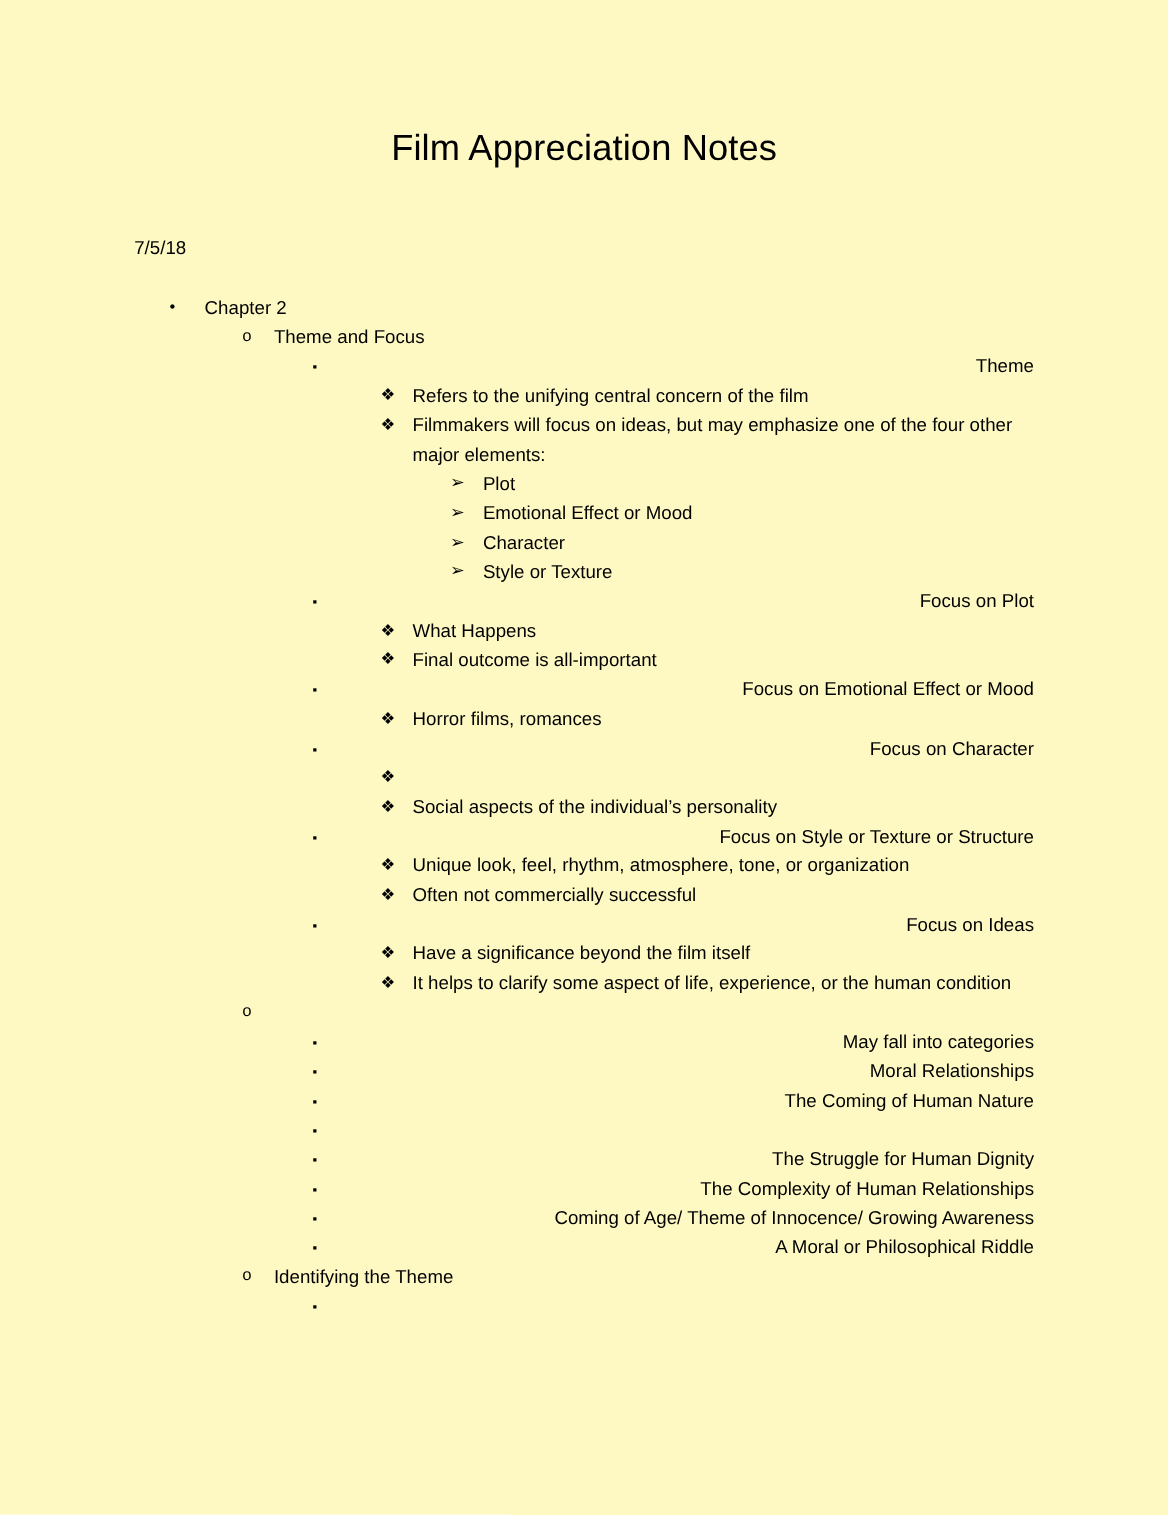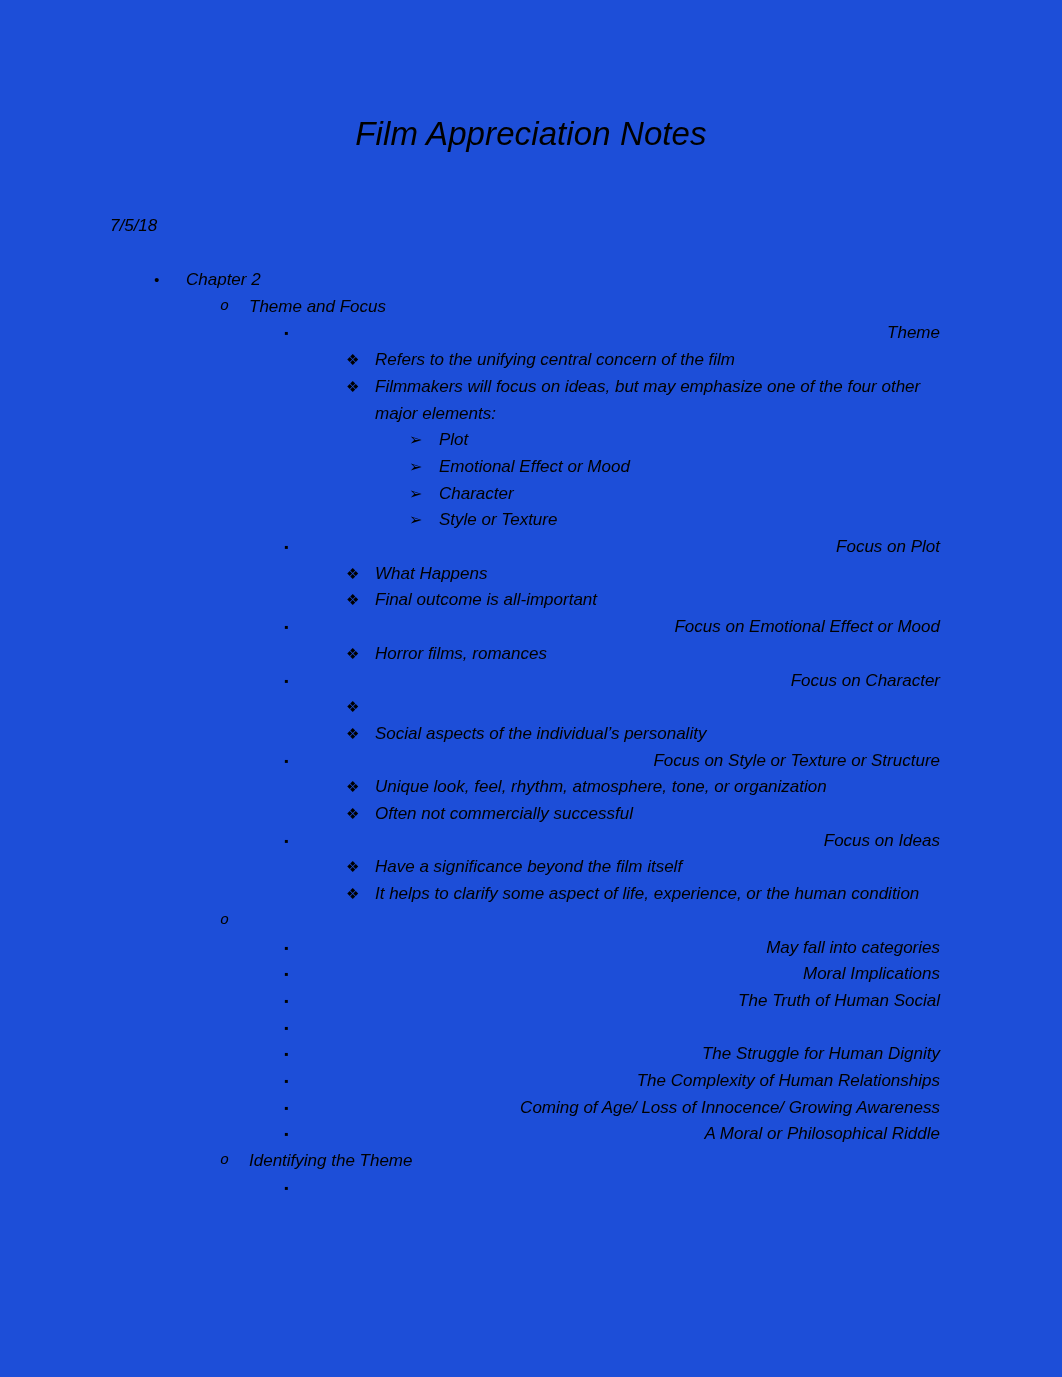--- a/index.html
+++ b/index.html
@@ -10,45 +10,44 @@
   }
   body {
     font-family: "Liberation Sans", "DejaVu Sans", sans-serif;
     color: #000000;
     -webkit-font-smoothing: antialiased;
   }
   .page {
     position: relative;
     width: 1062px;
     height: 1377px;
-    background: #1d4ed8;
+    background: #fef9c3;
     overflow: hidden;
     box-sizing: border-box;
-    font-style: italic;
   }
 
   
   .doc-title {
     position: absolute;
     top: 113px;
     left: 0;
     width: 1062px;
     text-align: center;
     font-size: 33px;
     font-weight: normal;
     line-height: 42px;
     letter-spacing: 0.1px;
     margin: 0;
   }
 
   
   .date-line {
     position: absolute;
     top: 213px;
-    left: 110px;
+    left: 122px;
     font-size: 17px;
     line-height: 26px;
     white-space: nowrap;
   }
 
   
   .outline {
     position: absolute;
     top: 267px;
     left: 0;
@@ -217,40 +216,40 @@
       </div>
       <div class="oitem lvl2">
         <span class="marker">o</span>
       </div>
       <div class="oitem lvl3">
         <span class="marker">▪</span>
         <span class="otext">May fall into categories</span>
       </div>
       <div class="oitem lvl3">
         <span class="marker">▪</span>
-        <span class="otext">Moral Implications</span>
-      </div>
-      <div class="oitem lvl3">
-        <span class="marker">▪</span>
-        <span class="otext">The Truth of Human Social</span>
+        <span class="otext">Moral Relationships</span>
+      </div>
+      <div class="oitem lvl3">
+        <span class="marker">▪</span>
+        <span class="otext">The Coming of Human Nature</span>
       </div>
       <div class="oitem lvl3">
         <span class="marker">▪</span>
       </div>
       <div class="oitem lvl3">
         <span class="marker">▪</span>
         <span class="otext">The Struggle for Human Dignity</span>
       </div>
       <div class="oitem lvl3">
         <span class="marker">▪</span>
         <span class="otext">The Complexity of Human Relationships</span>
       </div>
       <div class="oitem lvl3">
         <span class="marker">▪</span>
-        <span class="otext">Coming of Age/ Loss of Innocence/ Growing Awareness</span>
+        <span class="otext">Coming of Age/ Theme of Innocence/ Growing Awareness</span>
       </div>
       <div class="oitem lvl3">
         <span class="marker">▪</span>
         <span class="otext">A Moral or Philosophical Riddle</span>
       </div>
       <div class="oitem lvl2">
         <span class="marker">o</span>
         <span class="otext">Identifying the Theme</span>
       </div>
       <div class="oitem lvl3">

